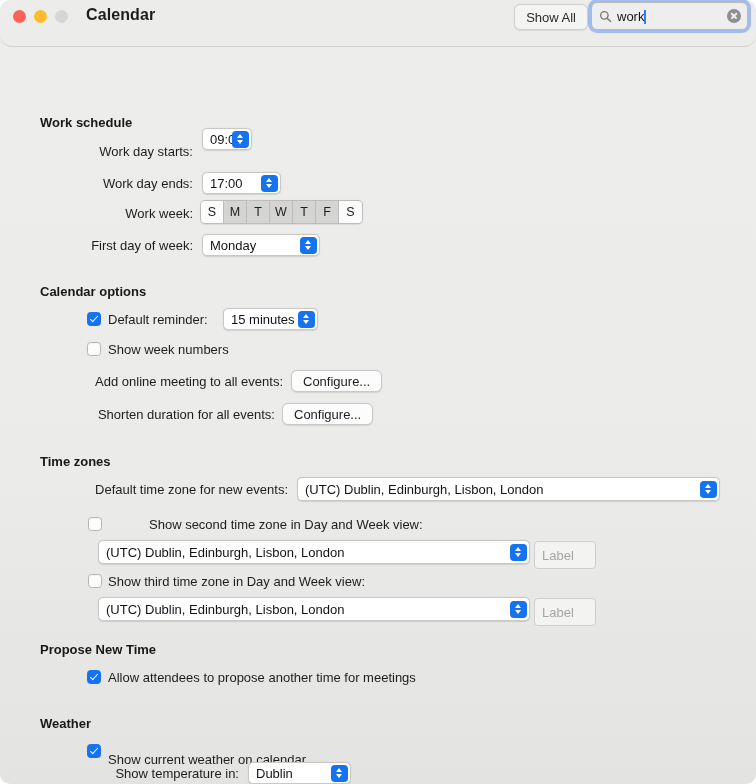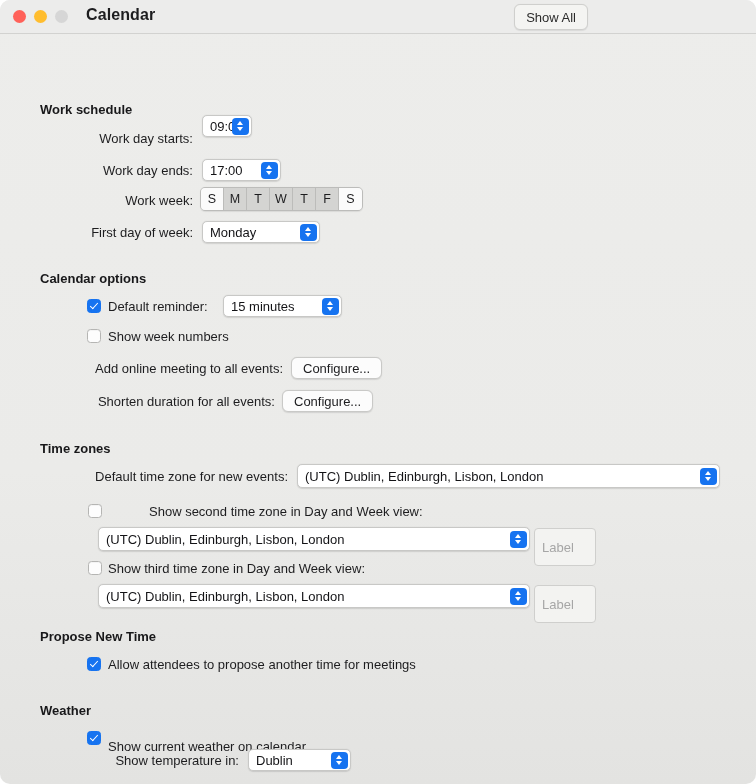--- a/index.html
+++ b/index.html
@@ -21,24 +21,25 @@
     height: 784px;
     box-sizing: border-box;
     background: linear-gradient(#ededeb 0%, #ebebe9 60%, #e3e3e1 100%);
     border-radius: 10px;
     overflow: hidden;
   }
 
   
   .titlebar {
     position: relative;
-    height: 34px;
+    height: 47px;
     background: #ececeb;
     border-bottom: 1px solid #d2d2d0;
     box-sizing: border-box;
+    border-radius: 12px;
   }
   .traffic {
     position: absolute;
     left: 13px;
     top: 10px;
     display: flex;
     gap: 8px;
   }
   .light {
     width: 13px;
@@ -281,21 +282,21 @@
     align-items: center;
     justify-content: center;
     box-shadow: 0 0.5px 1.2px rgba(0,0,0,0.11);
     white-space: nowrap;
     cursor: default;
   }
 
   
   .textfield {
     position: absolute;
-    height: 38px;
+    height: 28px;
     box-sizing: border-box;
     background: #f3f3f1;
     border: 1px solid #cfcfcd;
     border-radius: 4px;
     display: flex;
     align-items: center;
     padding-left: 7px;
     cursor: text;
   }
   .textfield .ph {
@@ -314,20 +315,28 @@
       <span class="light yellow"></span>
       <span class="light gray"></span>
     </div>
 
     <div class="win-title">Calendar</div>
 
     <div class="show-all-btn">
       <span>Show All</span>
     </div>
 
+    <div class="search-wrap">
+      <svg class="search-icon" viewBox="0 0 16 16">
+        <circle cx="6.6" cy="6.6" r="4.6" fill="none" stroke="#4a4a4a" stroke-width="1.6"></circle>
+        <line x1="10.1" y1="10.1" x2="14.2" y2="14.2" stroke="#4a4a4a" stroke-width="1.8" stroke-linecap="round"></line>
+      </svg>
+      <span class="search-text"><span>work</span><span class="caret"></span></span>
+      <span class="clear-icon"></span>
+    </div>
   </div>
 
   <div class="content">
 
     <div class="section-title" style="left:40px; top:68px;">Work schedule</div>
 
     <div class="row-label" style="left:0px; width:193px; top:97px;">Work day starts:</div>
     <div class="combo" style="left:202px; top:81px; width:50px;">
       <span class="val">09:00</span>
       <span class="stepper"></span>
@@ -353,21 +362,21 @@
     <div class="row-label" style="left:0px; width:193px; top:191px;">First day of week:</div>
     <div class="combo" style="left:202px; top:187px; width:118px;">
       <span class="val">Monday</span>
       <span class="stepper"></span>
     </div>
 
     <div class="section-title" style="left:40px; top:237px;">Calendar options</div>
 
     <span class="check on" style="left:87px; top:265px;"></span>
     <div class="plain-label" style="left:108px; top:265px;">Default reminder:</div>
-    <div class="combo" style="left:223px; top:261px; width:119px;">
+    <div class="combo" style="left:223px; top:261px; width:95px;">
       <span class="val">15 minutes</span>
       <span class="stepper"></span>
     </div>
 
     <span class="check off" style="left:87px; top:295px;"></span>
     <div class="plain-label" style="left:108px; top:295px;">Show week numbers</div>
 
     <div class="row-label" style="left:0px; width:283px; top:327px;">Add online meeting to all events:</div>
     <div class="pushbtn" style="left:291px; top:323px;">
       <span>Configure...</span>

